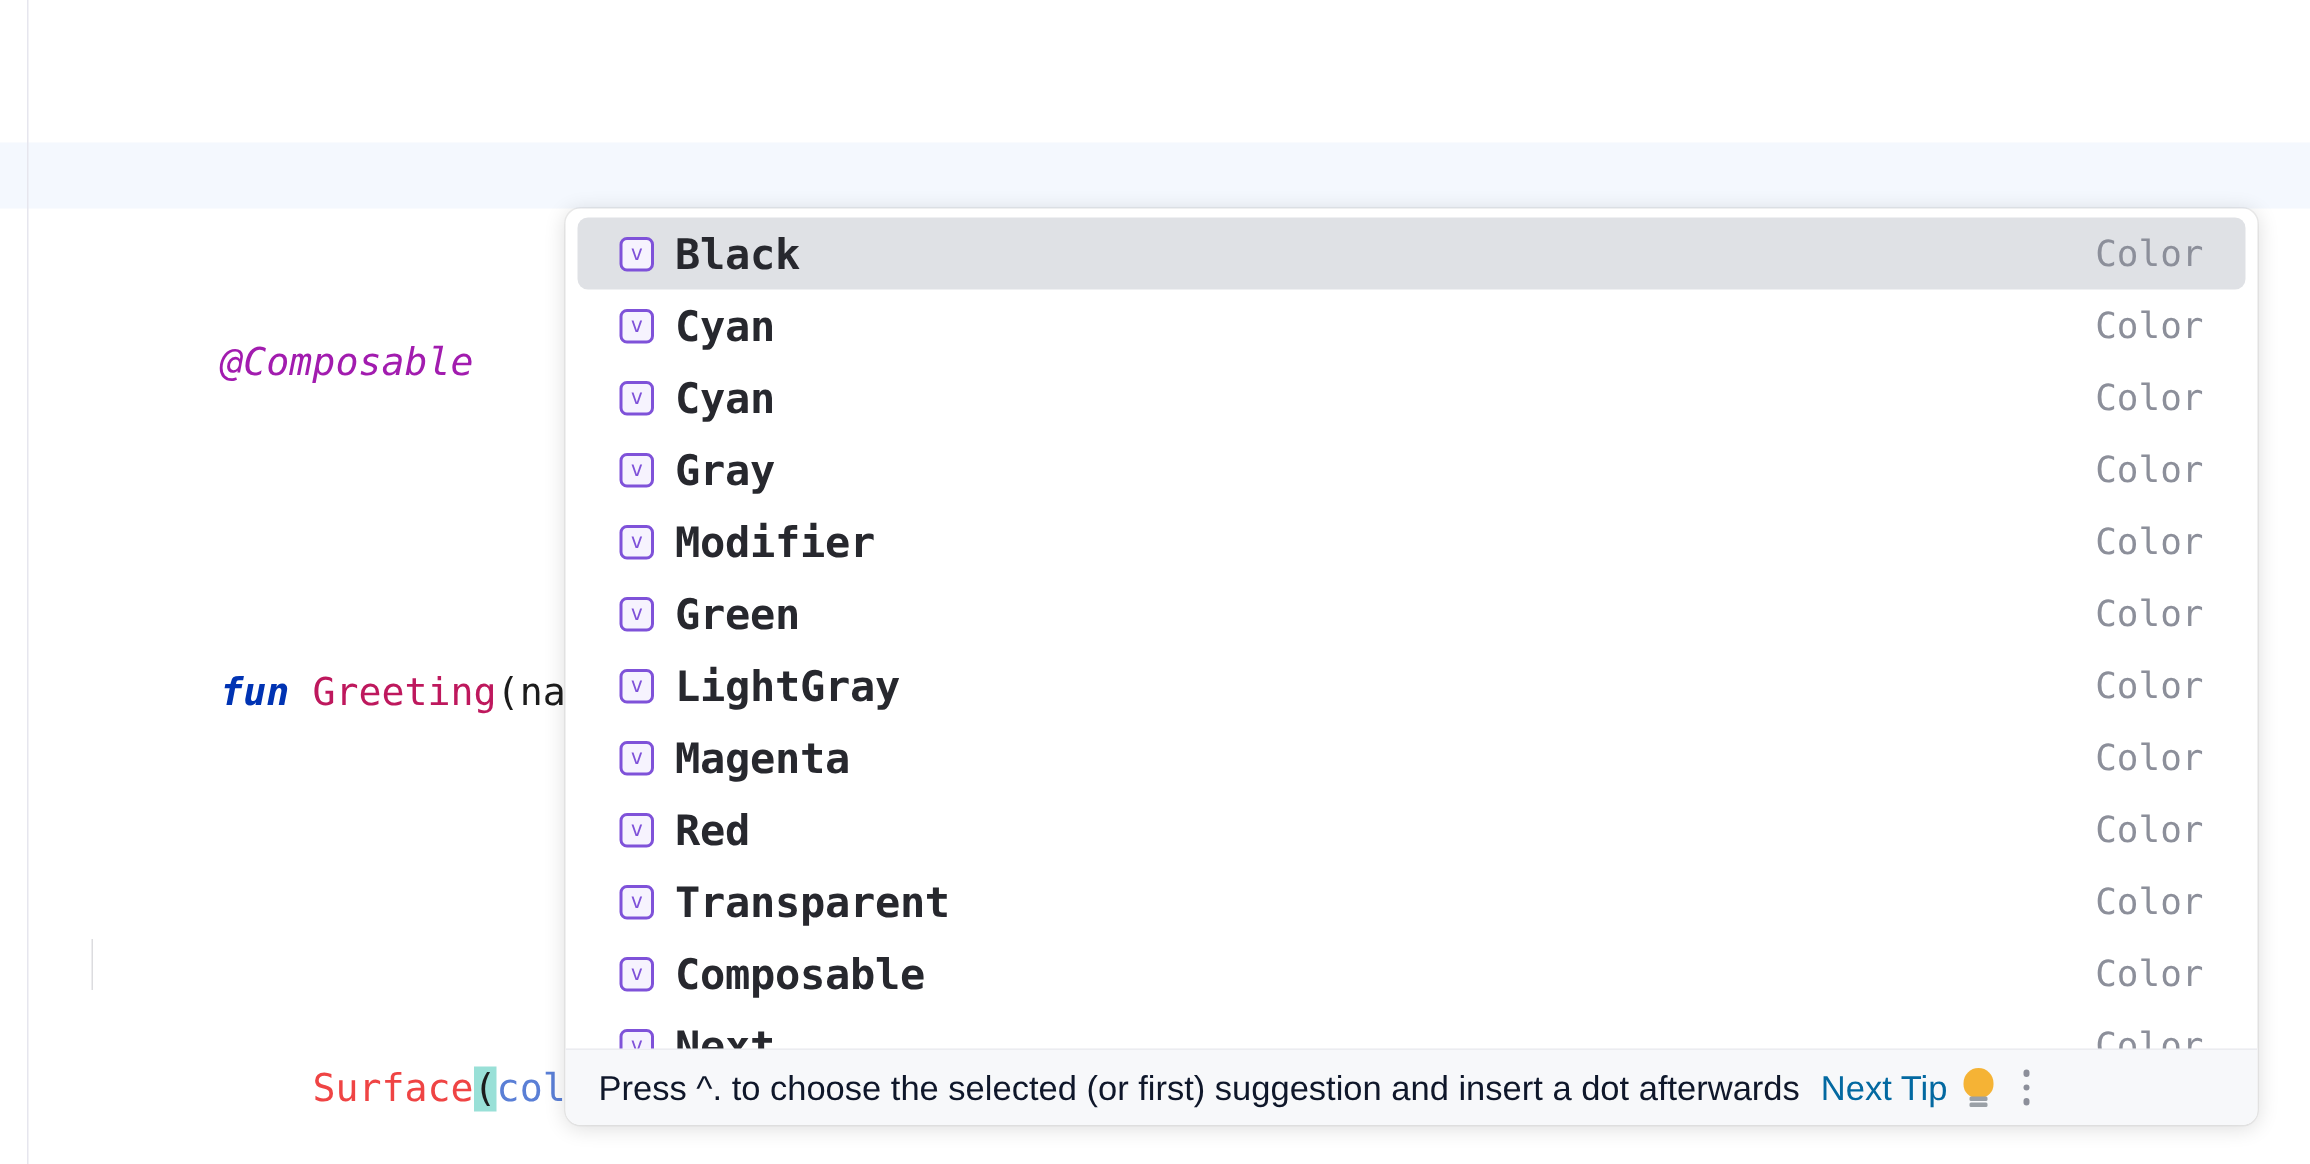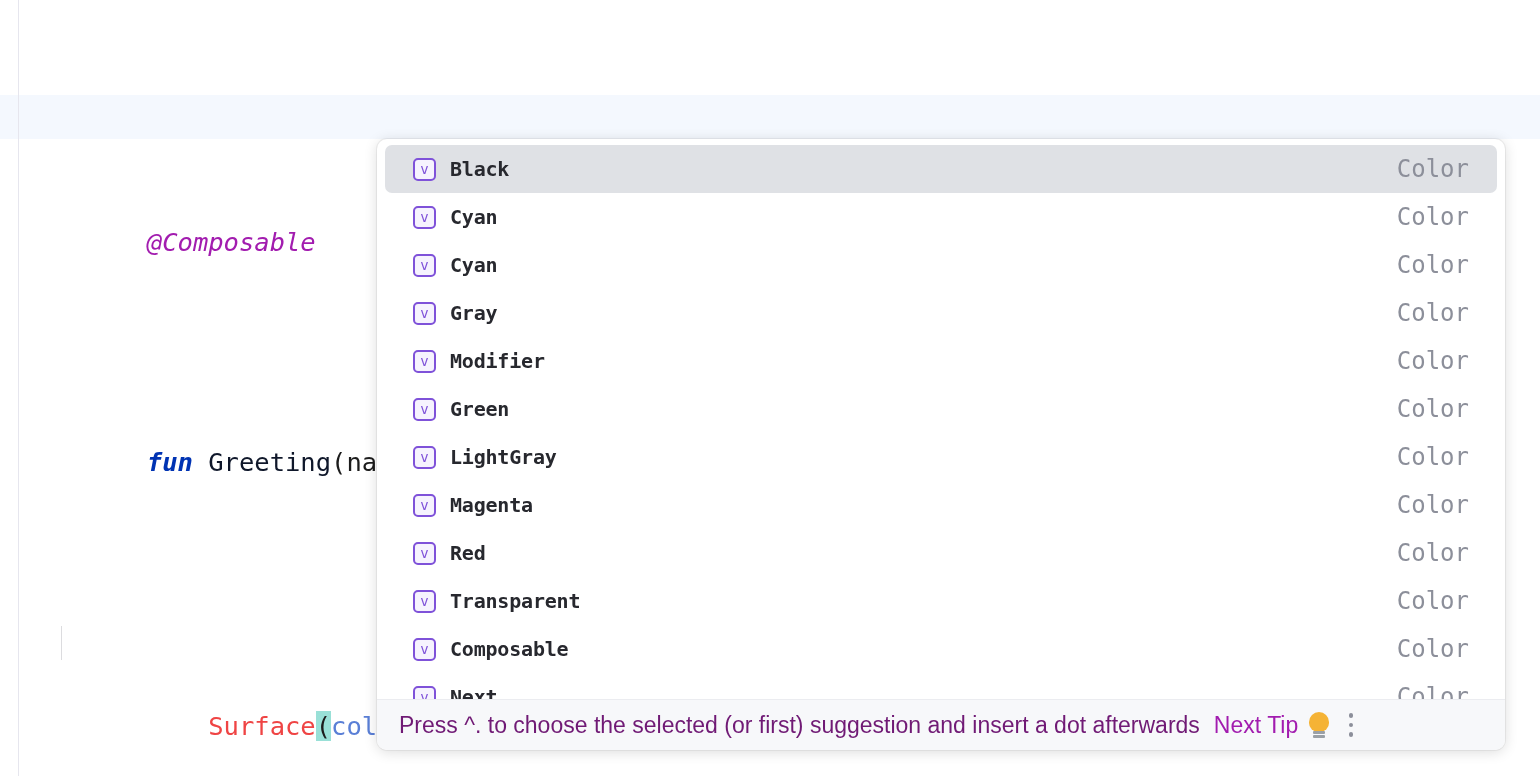--- a/index.html
+++ b/index.html
@@ -63,21 +63,21 @@
 
   .indent-guide {
     position: absolute;
     width: 1px;
     background: #dcdcdf;
   }
 
   
   .t-anno    { color: #a21caf; font-style: italic; }
   .t-kw      { color: #0033b3; font-weight: 700; font-style: italic; }
-  .t-fn-decl { color: #0f172a; }
+  .t-fn-decl { color: #be185d; }
   .t-fn      { color: #ef4444; }
   .t-plain   { color: #1c1c1c; }
   .t-named   { color: #5a7fd6; }
   .t-brace-hl{ background: #99e0d7; color: #1c1c1c; }
 
   .squiggle {
     text-decoration: underline wavy #ec5c5c;
     text-decoration-skip-ink: none;
     text-underline-offset: 4px;
   }
@@ -137,21 +137,21 @@
     justify-content: center;
     font-family: "DejaVu Sans Mono", monospace;
     font-size: 14px;
     line-height: 1;
     color: #7f52d9;
     margin-right: 14px;
   }
 
   .cc-label {
     font-family: "DejaVu Sans Mono", monospace;
-    font-size: 20px;
+    font-size: 28px;
     font-weight: 700;
     color: #27282e;
     letter-spacing: -0.2px;
     text-align: right;
   }
 
   .cc-type {
     margin-left: auto;
     margin-right: 28px;
     font-family: "DejaVu Sans Mono", monospace;
@@ -166,29 +166,29 @@
     background: #f7f8fa;
     border-top: 1px solid #ebecf0;
     display: flex;
     align-items: center;
     padding: 0 20px 0 22px;
   }
 
   .tip-text {
     font-family: "Liberation Sans", sans-serif;
     font-size: 23px;
-    color: #701a75;
+    color: #0f172a;
     white-space: nowrap;
   }
 
   .tip-link {
     margin-left: 14px;
     font-family: "Liberation Sans", sans-serif;
     font-size: 23px;
-    color: #a21caf;
+    color: #0369a1;
     white-space: nowrap;
     cursor: pointer;
   }
 
   .bulb-icon {
     margin-left: 10px;
     width: 22px;
     height: 26px;
     position: relative;
     flex: 0 0 auto;

